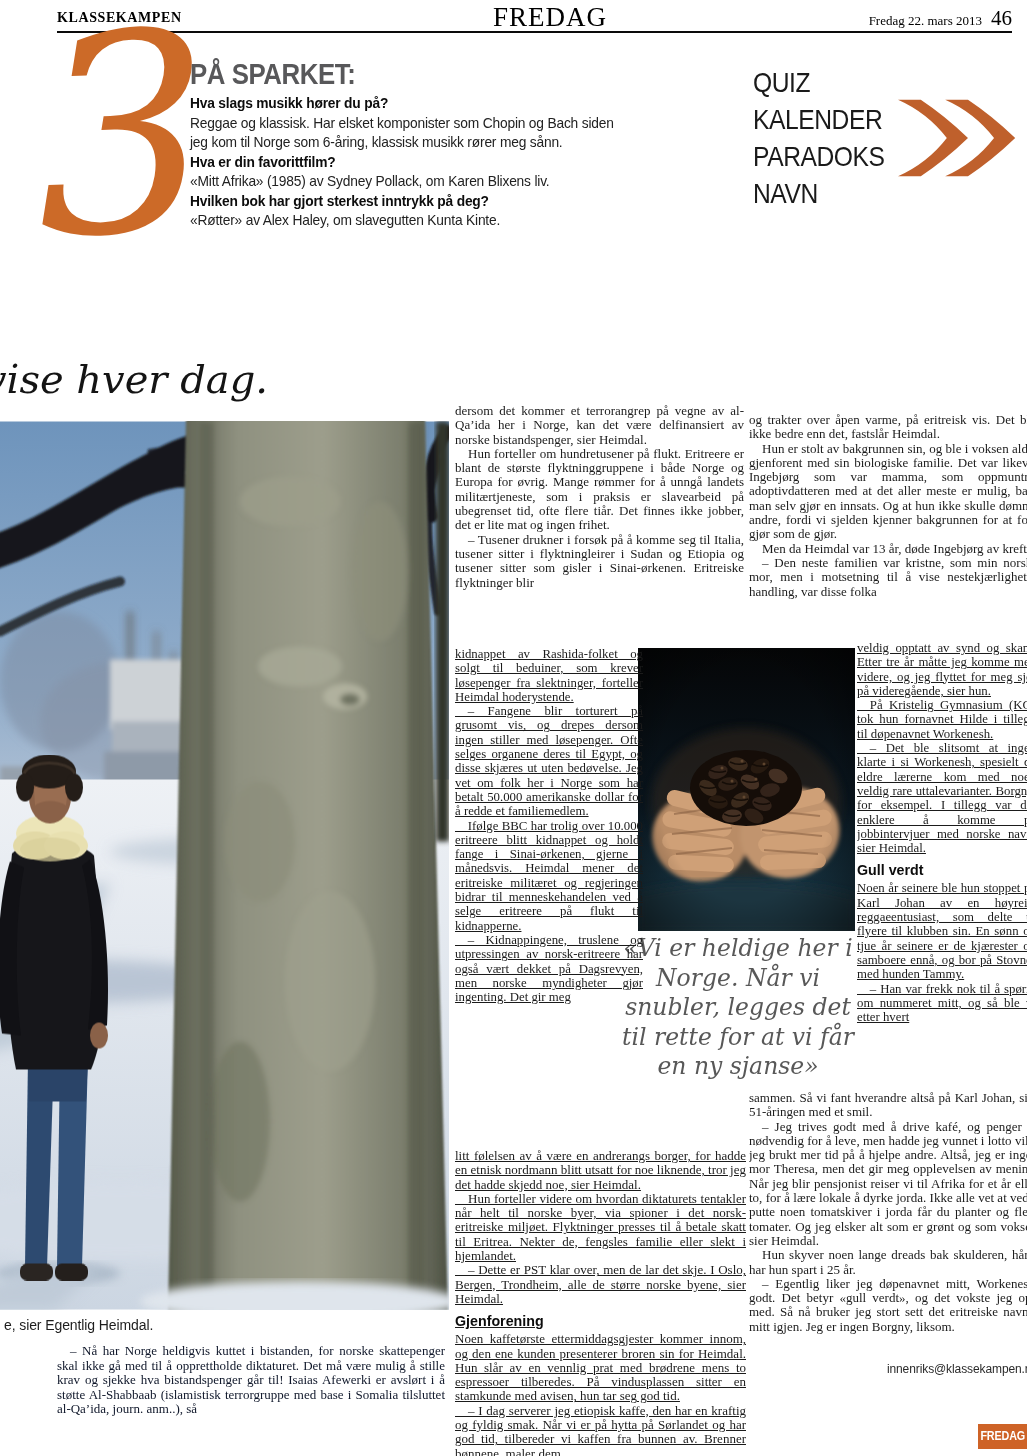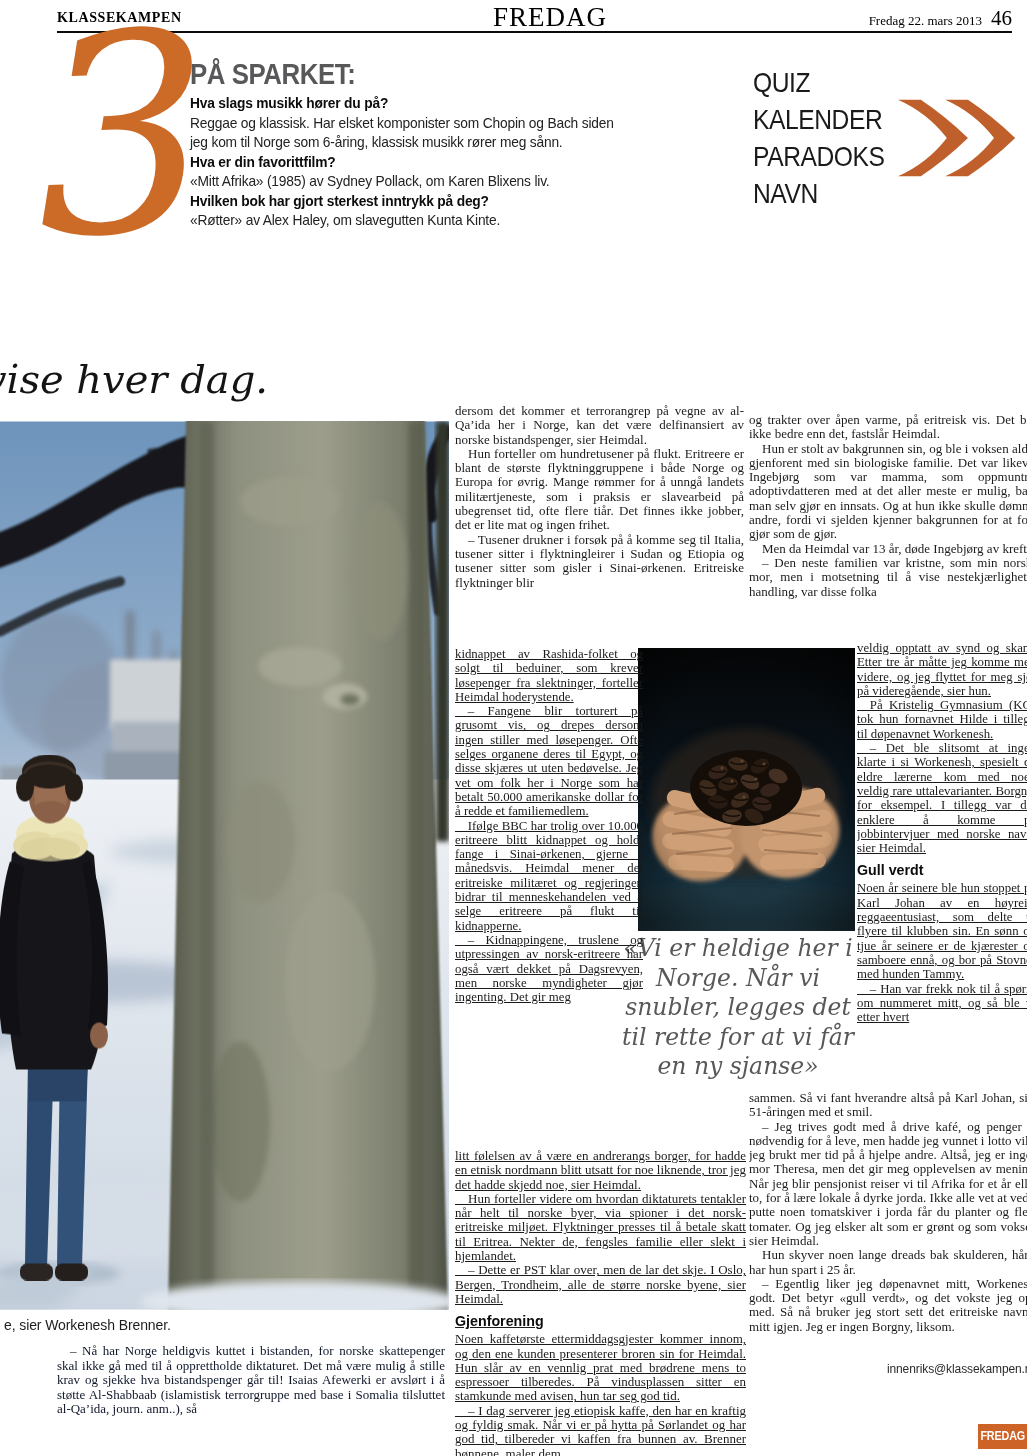--- a/index.html
+++ b/index.html
@@ -201,21 +201,21 @@
         <ellipse cx="50" cy="428" rx="30" ry="12" fill="#d8cf9a" opacity=".7"></ellipse>
         <ellipse cx="50" cy="376" rx="21" ry="26" fill="#8a6148"></ellipse>
         <path d="M34,368 C40,356 62,356 68,368 L66,384 C58,378 42,378 35,384 Z" fill="#9c7054" opacity=".8"></path>
         <ellipse cx="49" cy="350" rx="27" ry="17" fill="#241d18"></ellipse>
         <ellipse cx="25" cy="366" rx="9" ry="14" fill="#241d18"></ellipse>
         <ellipse cx="74" cy="366" rx="9" ry="14" fill="#241d18"></ellipse>
         <path d="M24,352 C30,338 68,338 75,352" stroke="#3a2f26" stroke-width="3" fill="none"></path>
       </g>
     </svg>
   </div>
-  <div class="caption">e, sier Workenesh Brenner.</div>
+  <div class="caption">e, sier Egentlig Heimdal.</div>
 
   <div class="photo-coffee">
     <svg width="217" height="283" viewBox="0 0 217 283">
       <defs>
         <linearGradient id="cbg" x1="0" y1="0" x2="0" y2="1">
           <stop offset="0" stop-color="#050607"></stop>
             <stop offset=".55" stop-color="#0a161f"></stop>
           <stop offset=".85" stop-color="#173341"></stop>
             <stop offset="1" stop-color="#26404a"></stop>
         </linearGradient>

